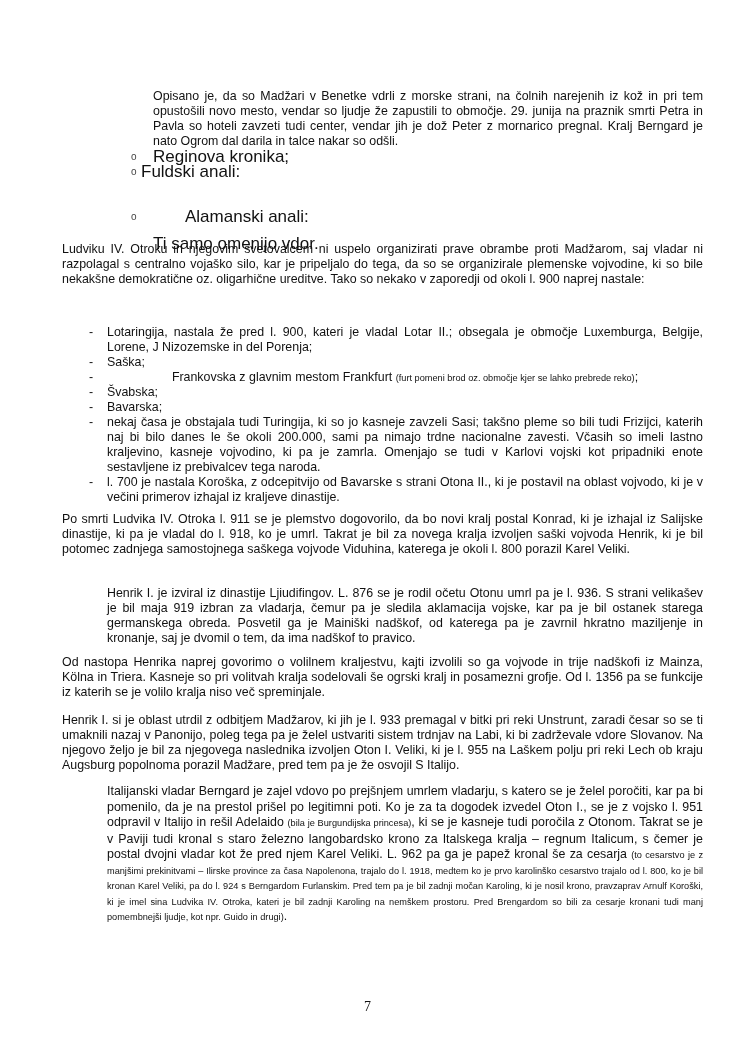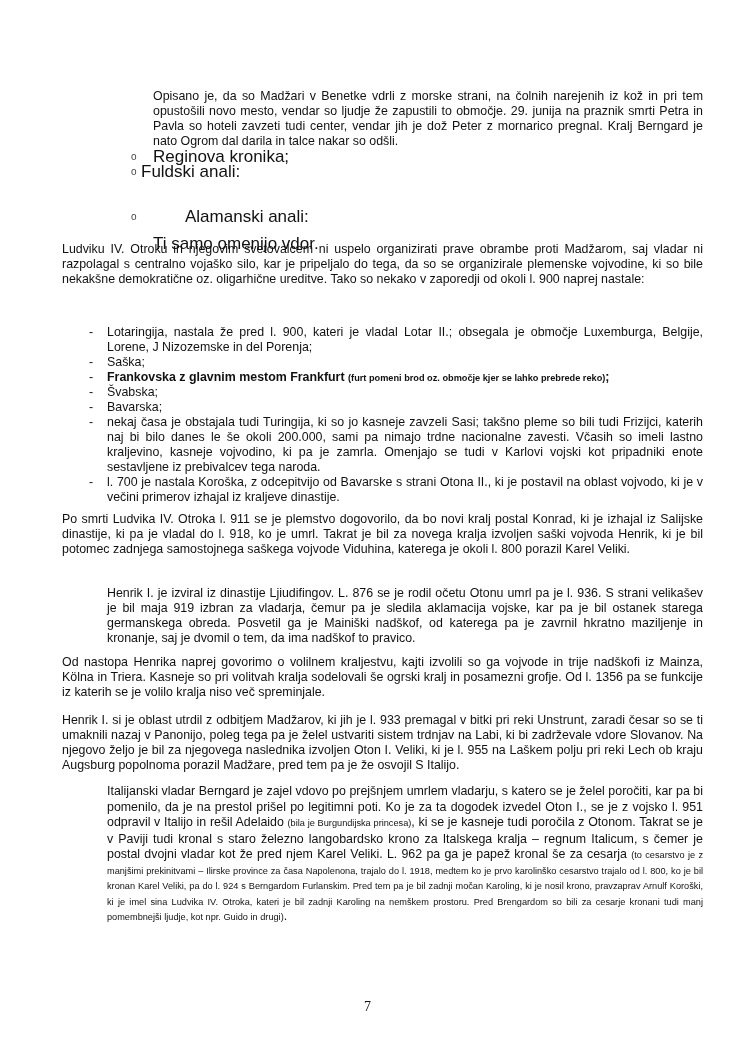--- a/index.html
+++ b/index.html
@@ -33,21 +33,21 @@
 
   <div class="blk last-left" style="left:62px; top:242px; width:641px;">Ludviku IV. Otroku in njegovim svetovalcem ni uspelo organizirati prave obrambe proti Madžarom, saj vladar ni razpolagal s centralno vojaško silo, kar je pripeljalo do tega, da so se organizirale plemenske vojvodine, ki so bile nekakšne demokratične oz. oligarhične ureditve. Tako so nekako v zaporedji od okoli l. 900 naprej nastale:</div>
 
   <span class="dash" style="top:325px;">-</span>
   <div class="blk last-left" style="left:107px; top:325px; width:596px;">Lotaringija, nastala že pred l. 900, kateri je vladal Lotar II.; obsegala je območje Luxemburga, Belgije, Lorene, J Nizozemske in del Porenja;</div>
 
   <span class="dash" style="top:355px;">-</span>
   <div class="blk" style="left:107px; top:355px;">Saška;</div>
 
   <span class="dash" style="top:370px;">-</span>
-  <div class="blk" style="left:107px; top:370px; width:596px; text-align:left;font-weight:bold;"><span>Frankovska z glavnim mestom Frankfurt </span><span class="small">(furt pomeni brod oz. območje kjer se lahko prebrede reko)</span><span>;</span></div>
+  <div class="blk" style="left:107px; top:370px; width:596px; text-align:center;"><span>Frankovska z glavnim mestom Frankfurt </span><span class="small">(furt pomeni brod oz. območje kjer se lahko prebrede reko)</span><span>;</span></div>
 
   <span class="dash" style="top:385px;">-</span>
   <div class="blk" style="left:107px; top:385px;">Švabska;</div>
 
   <span class="dash" style="top:400px;">-</span>
   <div class="blk" style="left:107px; top:400px;">Bavarska;</div>
 
   <span class="dash" style="top:415px;">-</span>
   <div class="blk last-left" style="left:107px; top:415px; width:596px;">nekaj časa je obstajala tudi Turingija, ki so jo kasneje zavzeli Sasi; takšno pleme so bili tudi Frizijci, katerih naj bi bilo danes le še okoli 200.000, sami pa nimajo trdne nacionalne zavesti. Včasih so imeli lastno kraljevino, kasneje vojvodino, ki pa je zamrla. Omenjajo se tudi v Karlovi vojski kot pripadniki enote sestavljene iz prebivalcev tega naroda.</div>
 

